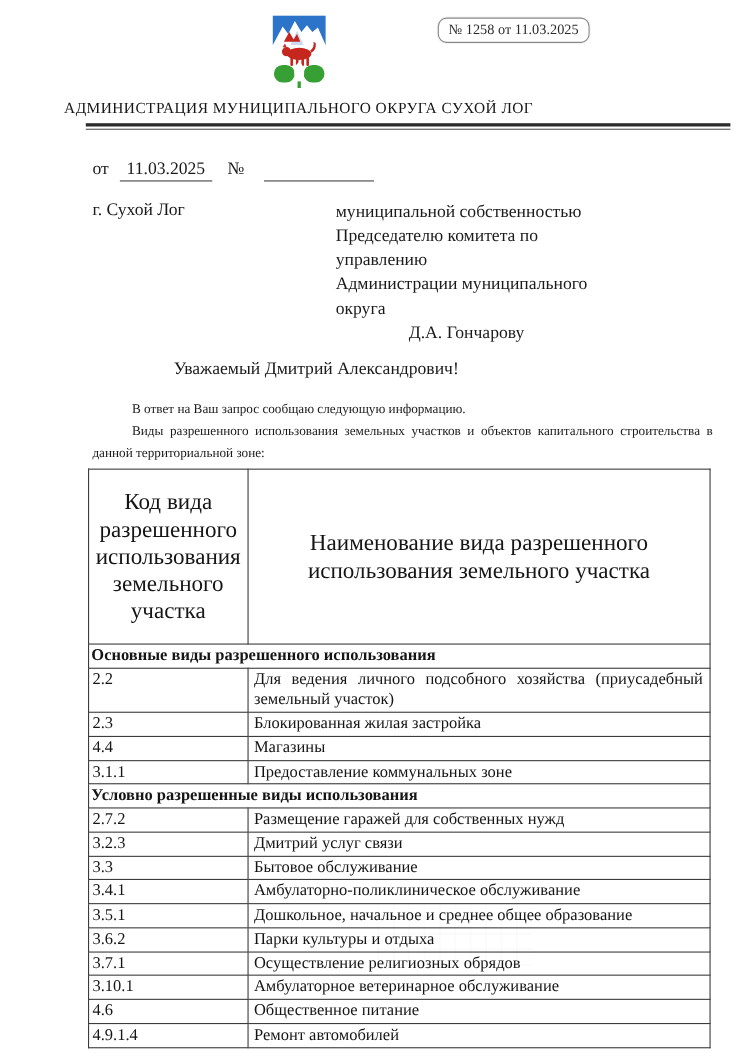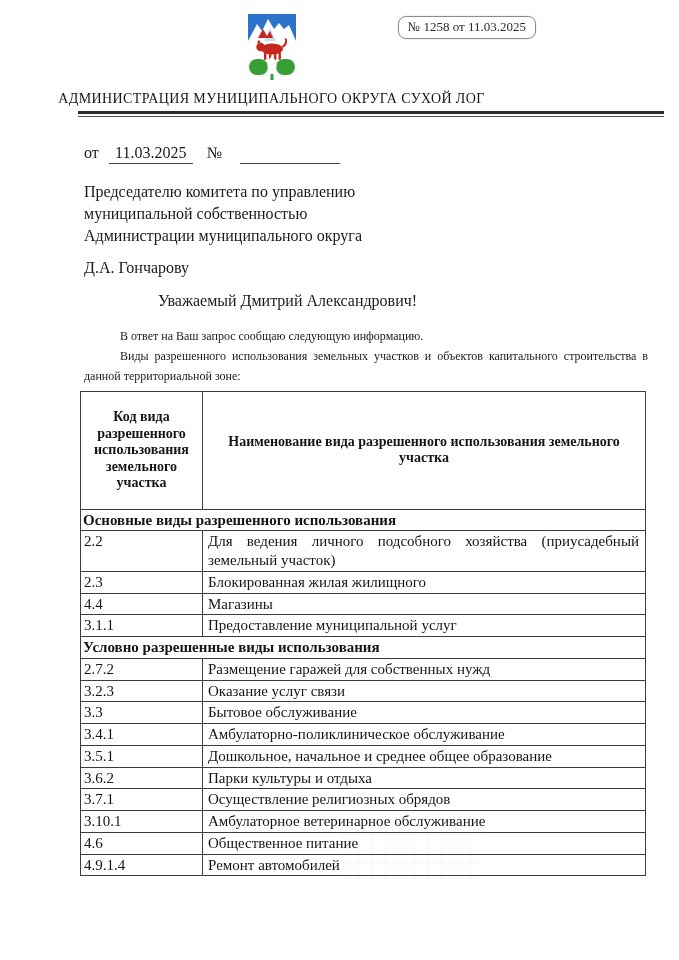--- a/index.html
+++ b/index.html
@@ -43,41 +43,41 @@
   }
   .u-blank {
     display:inline-block; width:100px; height:15px;
     border-bottom:1px solid #444; margin-left:8px; vertical-align:bottom;
   }
 
   
   .addr-row { display:flex; margin-top:17px; padding-left:84px; font-size:16px; }
   .city { width:279px; }
   .addressee { width:300px; line-height:22px; }
-  .addressee-name { margin-top:10px; line-height:22px; }
+  .addressee-name { margin-top:0; line-height:22px;text-align:center; }
 
   .salutation { margin-top:13px; text-align:center; font-size:16px;padding-left:32px; }
 
   
   .letter-body {
     margin:16px 0 0 84px; width:564px;
     font-size:12px; line-height:20px; text-align:justify;
   }
   .letter-body p { text-indent:36px; }
 
   
   table.land-use {
     margin:5px 0 0 80px; width:566px;
     border-collapse:collapse; font-size:15px; line-height:1.25;
     color:#151515;
   }
   table.land-use th, table.land-use td { border:1px solid #3c3c3c; }
   table.land-use th {
-    font-weight:bold; text-align:center; vertical-align:middle;
-    padding:17px 6px; font-size:14px; line-height:1.18;
+    font-weight:normal; text-align:center; vertical-align:middle;
+    padding:17px 6px; font-size:21px; line-height:1.18;
   }
   td.code-cell { width:122px; padding:1px 4px 1px 3px; vertical-align:top; }
   td.name-cell { padding:1px 6px 1px 5px; text-align:justify; vertical-align:top; }
   tr.section-row td { font-weight:bold; padding:1px 17px 1px 2px; }
 
   
   .scan-noise {
     position:absolute; right:60px; top:822px; width:140px; height:60px;
     background:
       linear-gradient(0deg, rgba(0,0,0,0.03) 2px, transparent 2px) 0 0/14px 14px,
@@ -126,24 +126,25 @@
   </div>
 
   <div class="org-title">АДМИНИСТРАЦИЯ МУНИЦИПАЛЬНОГО ОКРУГА СУХОЙ ЛОГ</div>
   <div class="title-rule"></div>
 
   <div class="ref-line">
     <span class="lbl">от</span><span class="u-date">11.03.2025</span><span class="lbl">№</span><span class="u-blank"></span>
   </div>
 
   <div class="addr-row">
+    <div class="city">г. Сухой Лог</div>
     <div class="addressee">
       <div>
+          <div>муниципальной собственностью</div>
           <div>Председателю комитета по управлению</div>
-          <div>муниципальной собственностью</div>
           <div>Администрации муниципального округа</div>
         </div>
       <div class="addressee-name">Д.А. Гончарову</div>
     </div>
   </div>
 
   <div class="salutation">Уважаемый Дмитрий Александрович!</div>
 
   <div class="letter-body">
       <p>В ответ на Ваш запрос сообщаю следующую информацию.</p>
@@ -164,40 +165,40 @@
     <tbody>
         <tr class="section-row">
           <td colspan="2">Основные виды разрешенного использования</td>
         </tr>
         <tr>
           <td class="code-cell">2.2</td>
           <td class="name-cell">Для ведения личного подсобного хозяйства (приусадебный земельный участок)</td>
         </tr>
         <tr>
           <td class="code-cell">2.3</td>
-          <td class="name-cell">Блокированная жилая жилищного</td>
+          <td class="name-cell">Блокированная жилая застройка</td>
         </tr>
         <tr>
           <td class="code-cell">4.4</td>
           <td class="name-cell">Магазины</td>
         </tr>
         <tr>
           <td class="code-cell">3.1.1</td>
-          <td class="name-cell">Предоставление муниципальной услуг</td>
+          <td class="name-cell">Предоставление коммунальных зоне</td>
         </tr>
         <tr class="section-row">
           <td colspan="2">Условно разрешенные виды использования</td>
         </tr>
         <tr>
           <td class="code-cell">2.7.2</td>
           <td class="name-cell">Размещение гаражей для собственных нужд</td>
         </tr>
         <tr>
           <td class="code-cell">3.2.3</td>
-          <td class="name-cell">Оказание услуг связи</td>
+          <td class="name-cell">Дмитрий услуг связи</td>
         </tr>
         <tr>
           <td class="code-cell">3.3</td>
           <td class="name-cell">Бытовое обслуживание</td>
         </tr>
         <tr>
           <td class="code-cell">3.4.1</td>
           <td class="name-cell">Амбулаторно-поликлиническое обслуживание</td>
         </tr>
         <tr>

